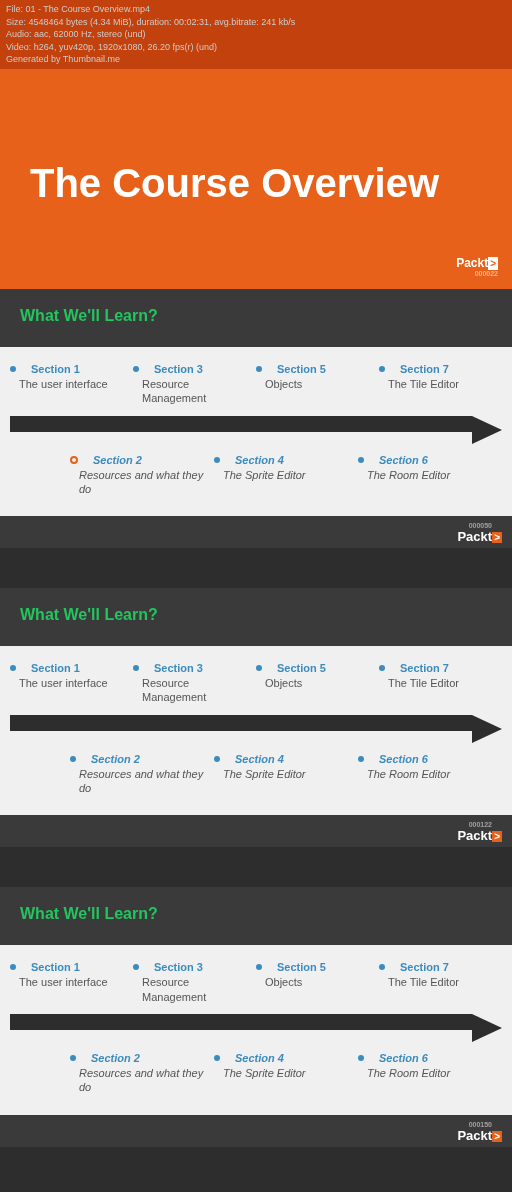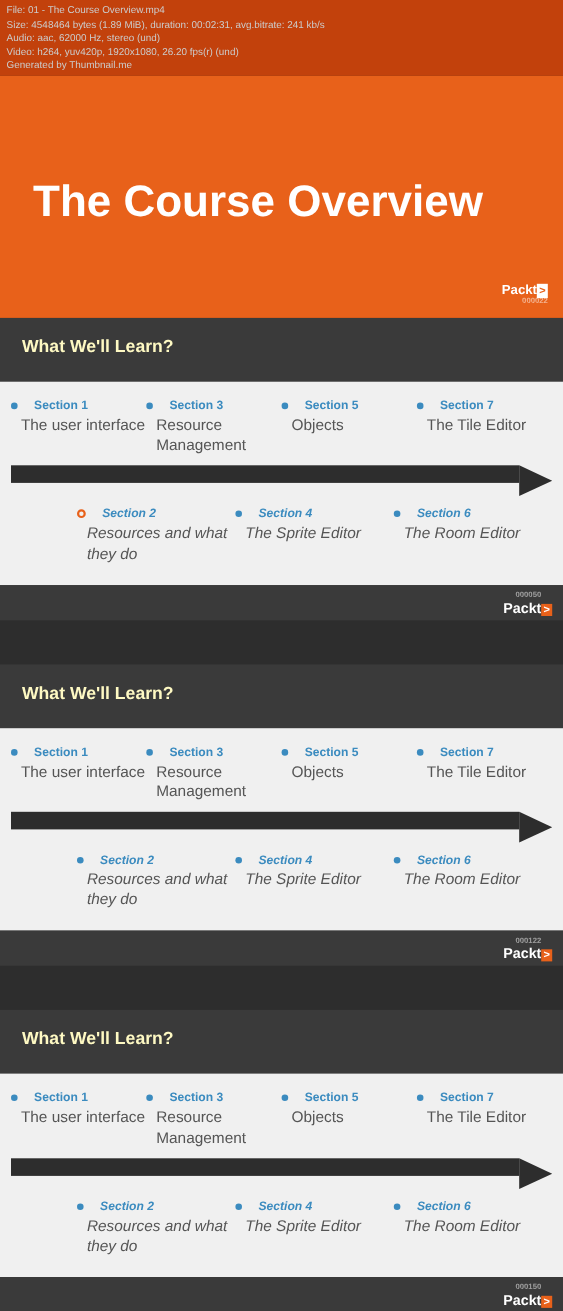--- a/index.html
+++ b/index.html
@@ -49,21 +49,21 @@
       padding: 1px 2px;
       font-size: 10px;
     }
 
     
     .panel {
       background: #3a3a3a;
       padding: 18px 20px 8px 20px;
     }
     .panel-title {
-      color: #fef9c3;
+      color: #22c55e;
       font-size: 16px;
       font-weight: bold;
       margin-bottom: 14px;
     }
 
     
     .timeline-container {
       background: #f0f0f0;
       padding: 16px 10px 20px 10px;
       position: relative;
@@ -133,21 +133,21 @@
     .section-label .dot-outline {
       width: 8px;
       height: 8px;
       border: 2px solid #e8611a;
       border-radius: 50%;
       display: inline-block;
       flex-shrink: 0;
     }
     .section-desc {
       color: #555;
-      font-size: 14px;
+      font-size: 11px;
       line-height: 1.3;
       padding-left: 9px;
     }
 
     .watermark {
       color: #3b8bbf;
       font-size: 13px;
       font-weight: bold;
       text-align: center;
       margin-top: 4px;
@@ -187,21 +187,21 @@
     .spacer {
       background: #2d2d2d;
       height: 40px;
     }
   </style>
 </head>
 <body>
 
 <div class="file-info-bar">
   <span>File: 01 - The Course Overview.mp4</span><br>
-  <span>Size: 4548464 bytes (1.89 MiB), duration: 00:02:31, avg.bitrate: 241 kb/s</span><br>
+  <span>Size: 4548464 bytes (4.34 MiB), duration: 00:02:31, avg.bitrate: 241 kb/s</span><br>
   <span>Audio: aac, 62000 Hz, stereo (und)</span><br>
   <span>Video: h264, yuv420p, 1920x1080, 26.20 fps(r) (und)</span><br>
   <span>Generated by Thumbnail.me</span>
 </div>
 
 <div class="hero">
   <h1 class="hero-title">The Course Overview</h1>
   <div class="packt-logo">
     Packt<span>&gt;</span>
     <div class="small-text">000022</div>

